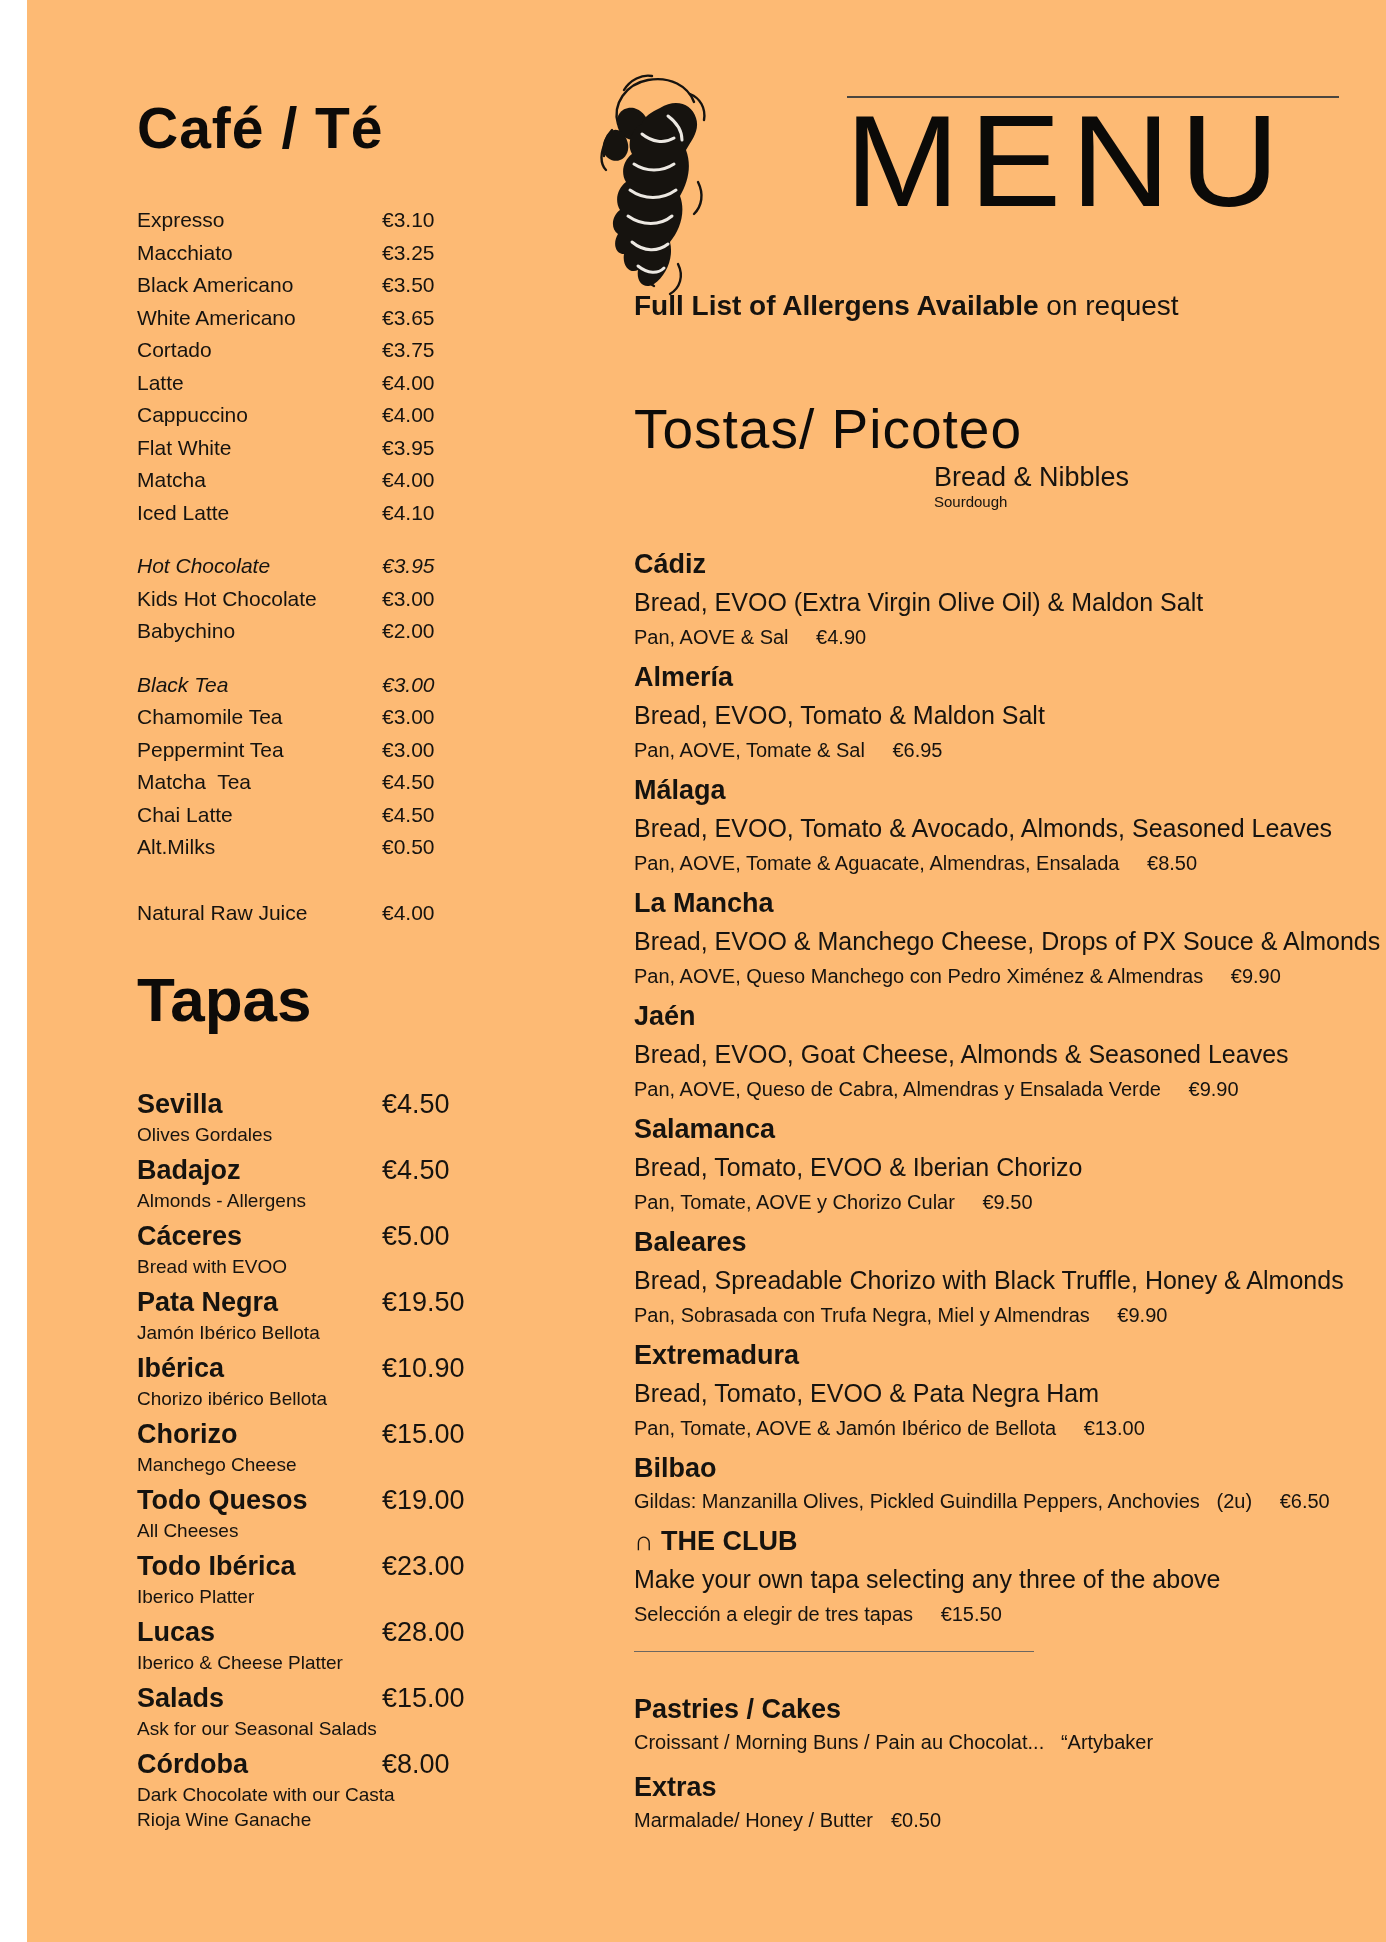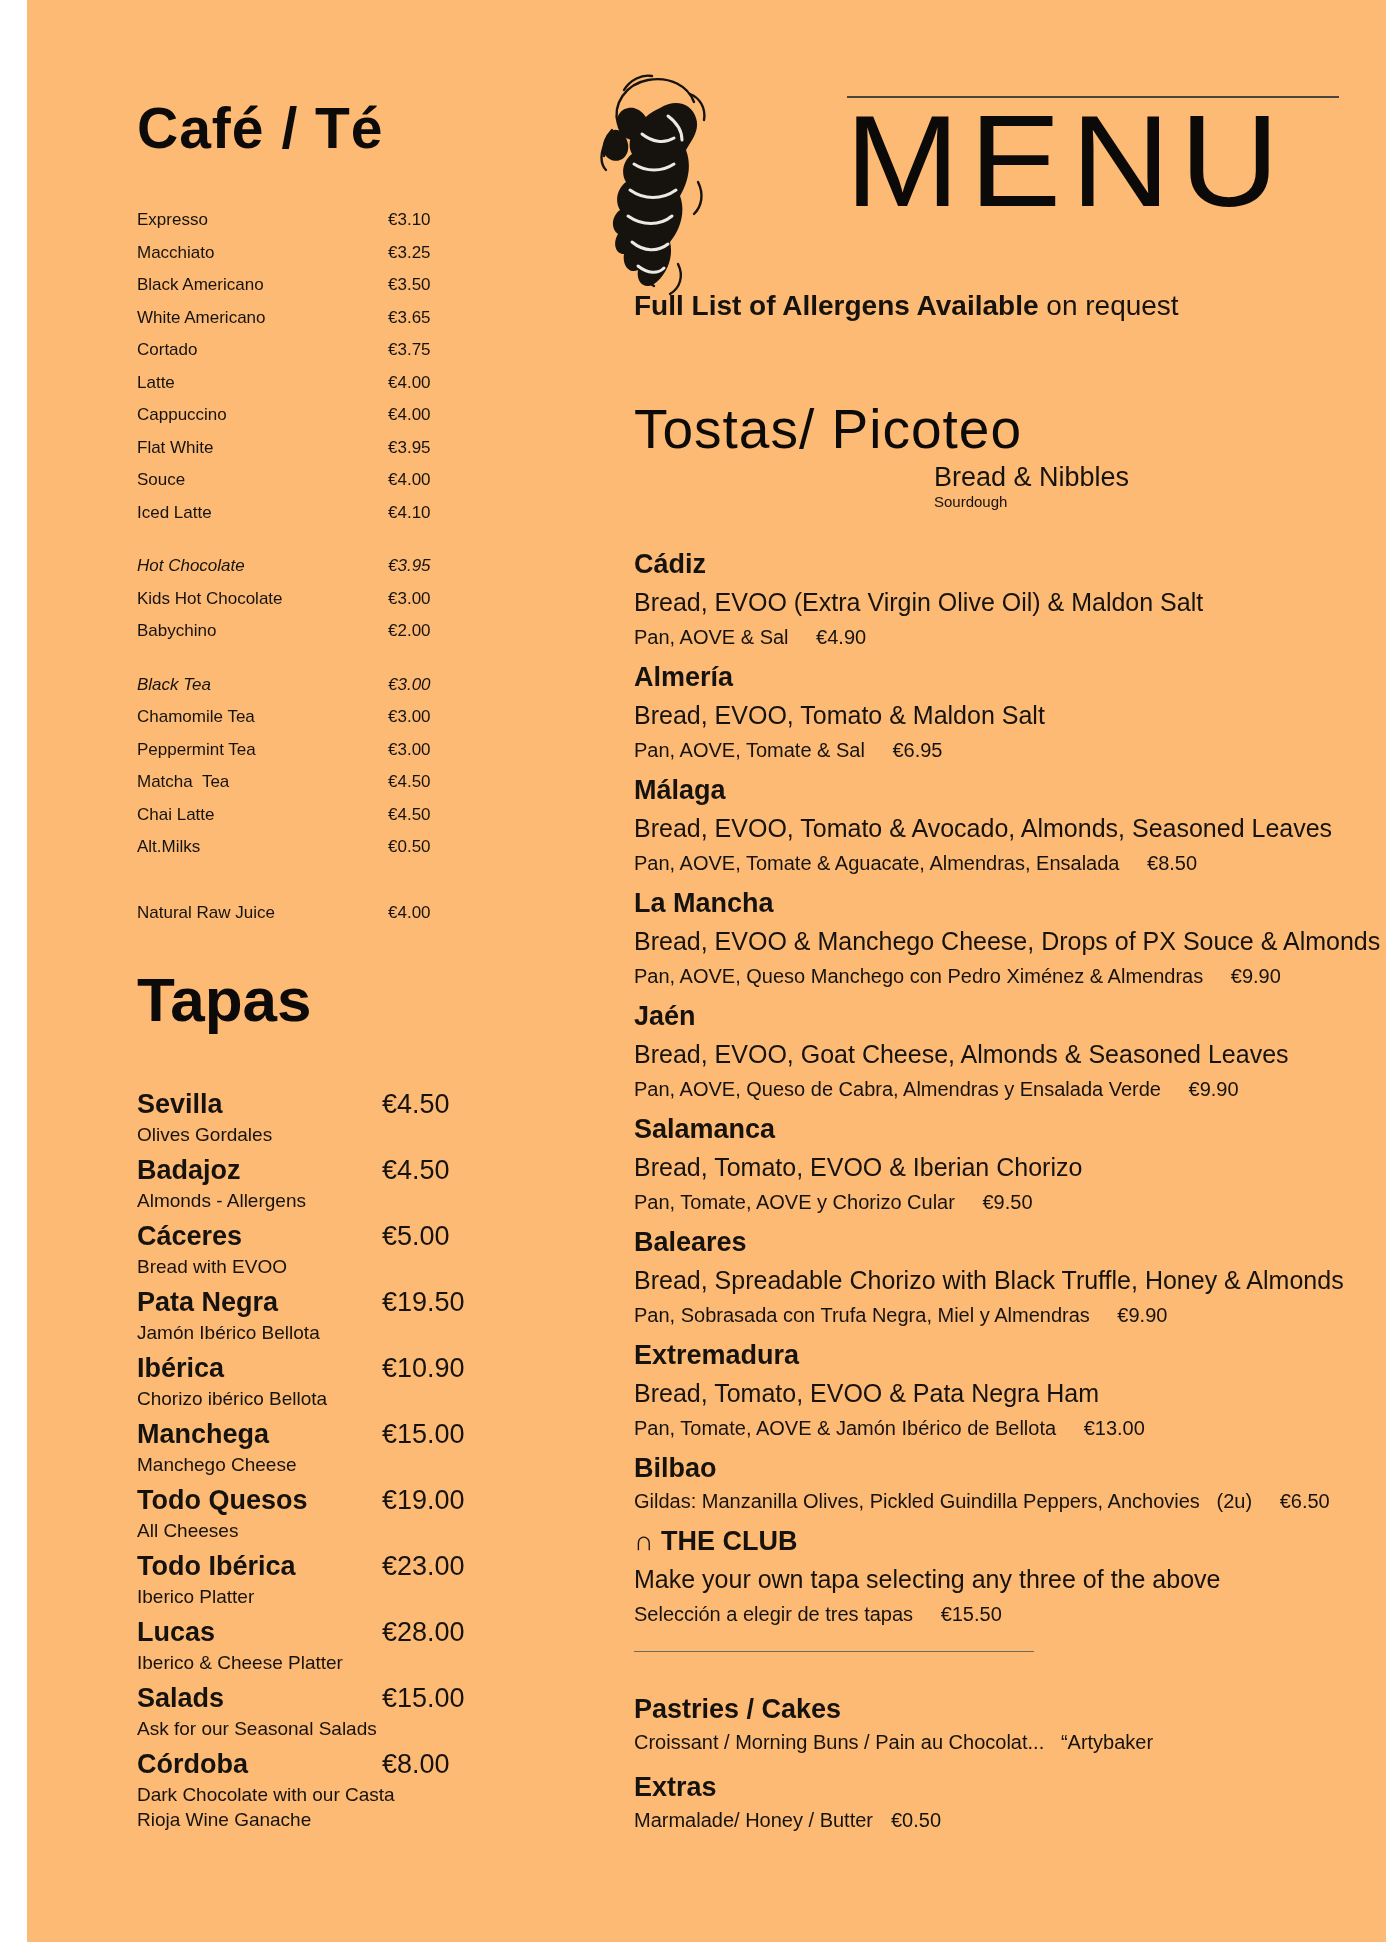--- a/index.html
+++ b/index.html
@@ -6,21 +6,21 @@
   .page{
     position:relative; width:1386px; height:1942px;
     background:#fdba74; color:#16130f; overflow:hidden;
     font-family:"Liberation Sans","DejaVu Sans",sans-serif;
     margin-left:27px;
   }
   
   .left-col{position:absolute; left:110px; top:88px; width:390px;}
   .cafe-title{font-size:57px; line-height:80px; font-weight:600; letter-spacing:1px; color:#0d0b09;}
   .cafe-list{margin-top:36px;}
-  .c-row{display:flex; font-size:17px; line-height:32.5px; font-weight:500; white-space:pre-wrap;gap:6px;}
+  .c-row{display:flex; font-size:21px; line-height:32.5px; font-weight:500; white-space:pre-wrap;}
   .c-row.gap{margin-top:21px;font-style:italic;}
   .c-row.gap-lg{margin-top:33px;}
   .c-name{width:245px;}
   .c-price{}
   .tapas-title{margin-top:30px; font-size:62px; line-height:82px; font-weight:600; color:#0d0b09;}
   .tapas-list{margin-top:46px;}
   .tp-item{}
   .tp-head{display:flex; font-size:27px; line-height:34px; font-weight:700;}
   .tp-name{width:245px;}
   .tp-price{font-weight:400;}
@@ -98,21 +98,21 @@
           <span class="c-name">Cappuccino</span>
           <span class="c-price">€4.00</span>
         </div>
 
         <div class="c-row">
           <span class="c-name">Flat White</span>
           <span class="c-price">€3.95</span>
         </div>
 
         <div class="c-row">
-          <span class="c-name">Souce</span>
+          <span class="c-name">Matcha</span>
           <span class="c-price">€4.00</span>
         </div>
 
         <div class="c-row">
           <span class="c-name">Iced Latte</span>
           <span class="c-price">€4.10</span>
         </div>
 
         <div class="c-row gap">
           <span class="c-name">Hot Chocolate</span>
@@ -204,21 +204,21 @@
         <div class="tp-item">
           <div class="tp-head">
             <span class="tp-name">Ibérica</span>
             <span class="tp-price">€10.90</span>
           </div>
           <div class="tp-desc">Chorizo ibérico Bellota</div>
         </div>
 
         <div class="tp-item">
           <div class="tp-head">
-            <span class="tp-name">Manchega</span>
+            <span class="tp-name">Chorizo</span>
             <span class="tp-price">€15.00</span>
           </div>
           <div class="tp-desc">Manchego Cheese</div>
         </div>
 
         <div class="tp-item">
           <div class="tp-head">
             <span class="tp-name">Todo Quesos</span>
             <span class="tp-price">€19.00</span>
           </div>

